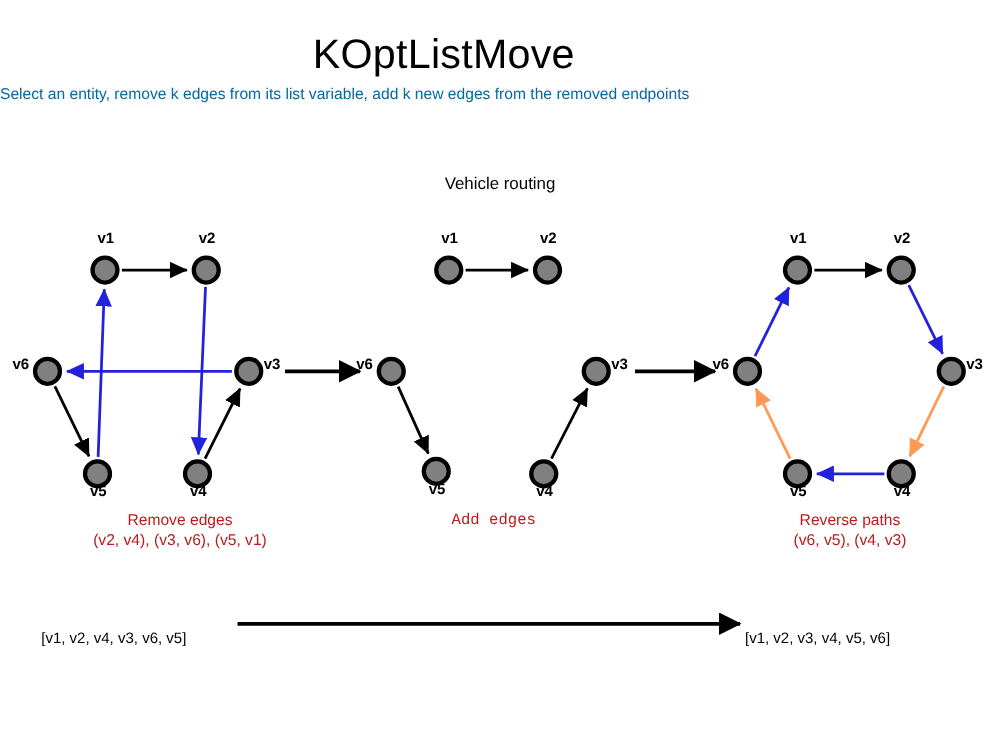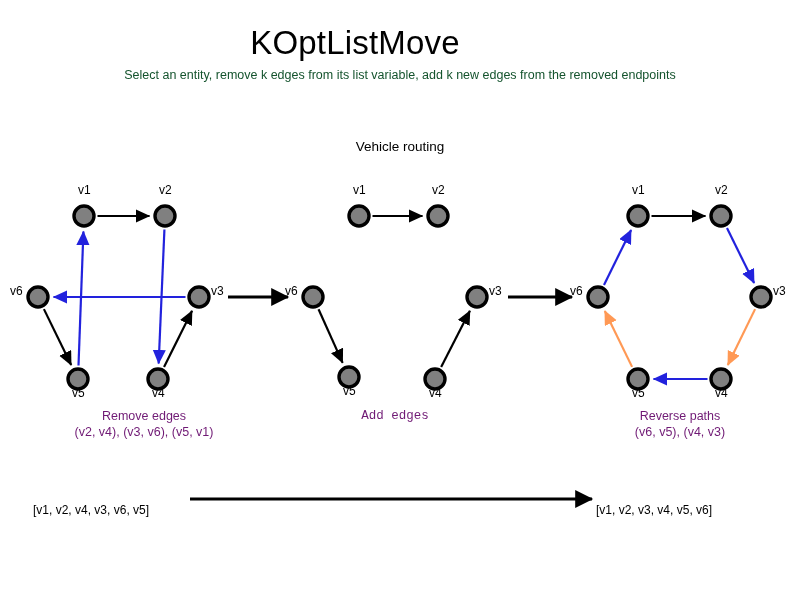--- a/index.html
+++ b/index.html
@@ -23,23 +23,22 @@
     text-align: center;
     font-size: 33px;
     color: #000000;
     letter-spacing: 0.2px;
   }
   #subtitle {
     position: absolute;
     left: 0;
     top: 68px;
     width: 800px;
-    text-align: center;
     font-size: 12.5px;
-    color: #14532d;
+    color: #0369a1;
   }
   #context-label {
     position: absolute;
     left: 0;
     top: 111px;
     width: 800px;
     text-align: center;
     font-size: 13.5px;
     color: #000000;
     margin-top: 28px;
@@ -48,37 +47,38 @@
     position: absolute;
     left: 0;
     top: 0;
     width: 800px;
     height: 600px;
   }
   .panel-caption {
     position: absolute;
     text-align: center;
     font-size: 12.5px;
-    color: #701a75;
+    color: #b91c1c;
     line-height: 16px;
     width: 260px;
   }
   .cap-line { display: block; }
   .list-text {
     position: absolute;
     font-size: 12px;
     color: #000000;
     white-space: nowrap;
     margin-top: 12px;
   }
   .node-label {
     position: absolute;
     font-size: 12px;
     color: #000000;
     white-space: nowrap;
+    font-weight: bold;
   }
 </style>
 </head>
 <body>
 
 <div id="page">
 
   <div id="title">KOptListMove</div>
   <div id="subtitle">Select an entity, remove k edges from its list variable, add k new edges from the removed endpoints</div>
   <div id="context-label">Vehicle routing</div>

